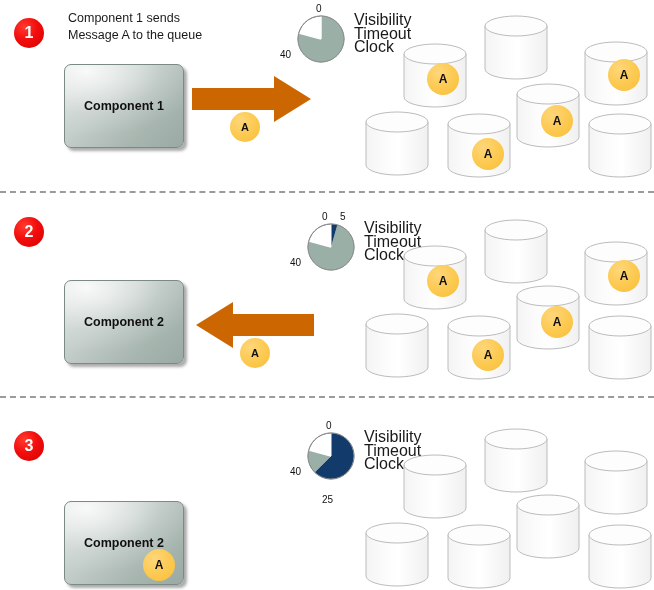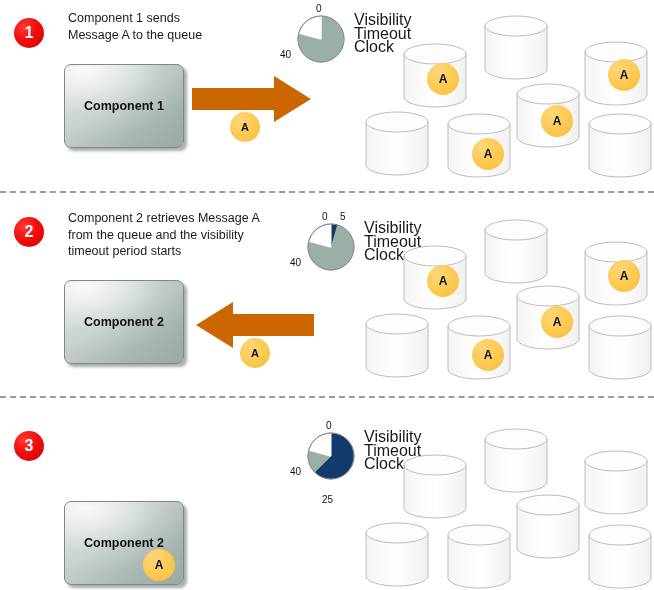--- a/index.html
+++ b/index.html
@@ -216,23 +216,20 @@
     </svg>
   </div>
 
   <div class="divider" style="top:191px;"></div>
 </div>
 
 <div class="step" id="step-2">
 
   <div class="badge" style="left:14px; top:25px;">2</div>
 
-  <div class="desc" style="left:68px; top:18px; width:230px;">Component 2 retrieves Message A
-from the queue and the visibility
-timeout period starts</div>
 
   <div class="compbox" style="left:64px; top:88px;">
     <div class="label">Component 2</div>
   </div>
 
   <div class="arrow" style="left:196px; top:110px; width:118px; height:46px;">
     <svg width="118" height="46" viewBox="0 0 118 46">
       <path d="M118,12 L37,12 L37,0 L0,23 L37,46 L37,34 L118,34 Z" fill="#cc6600"></path>
     </svg>
   </div>

